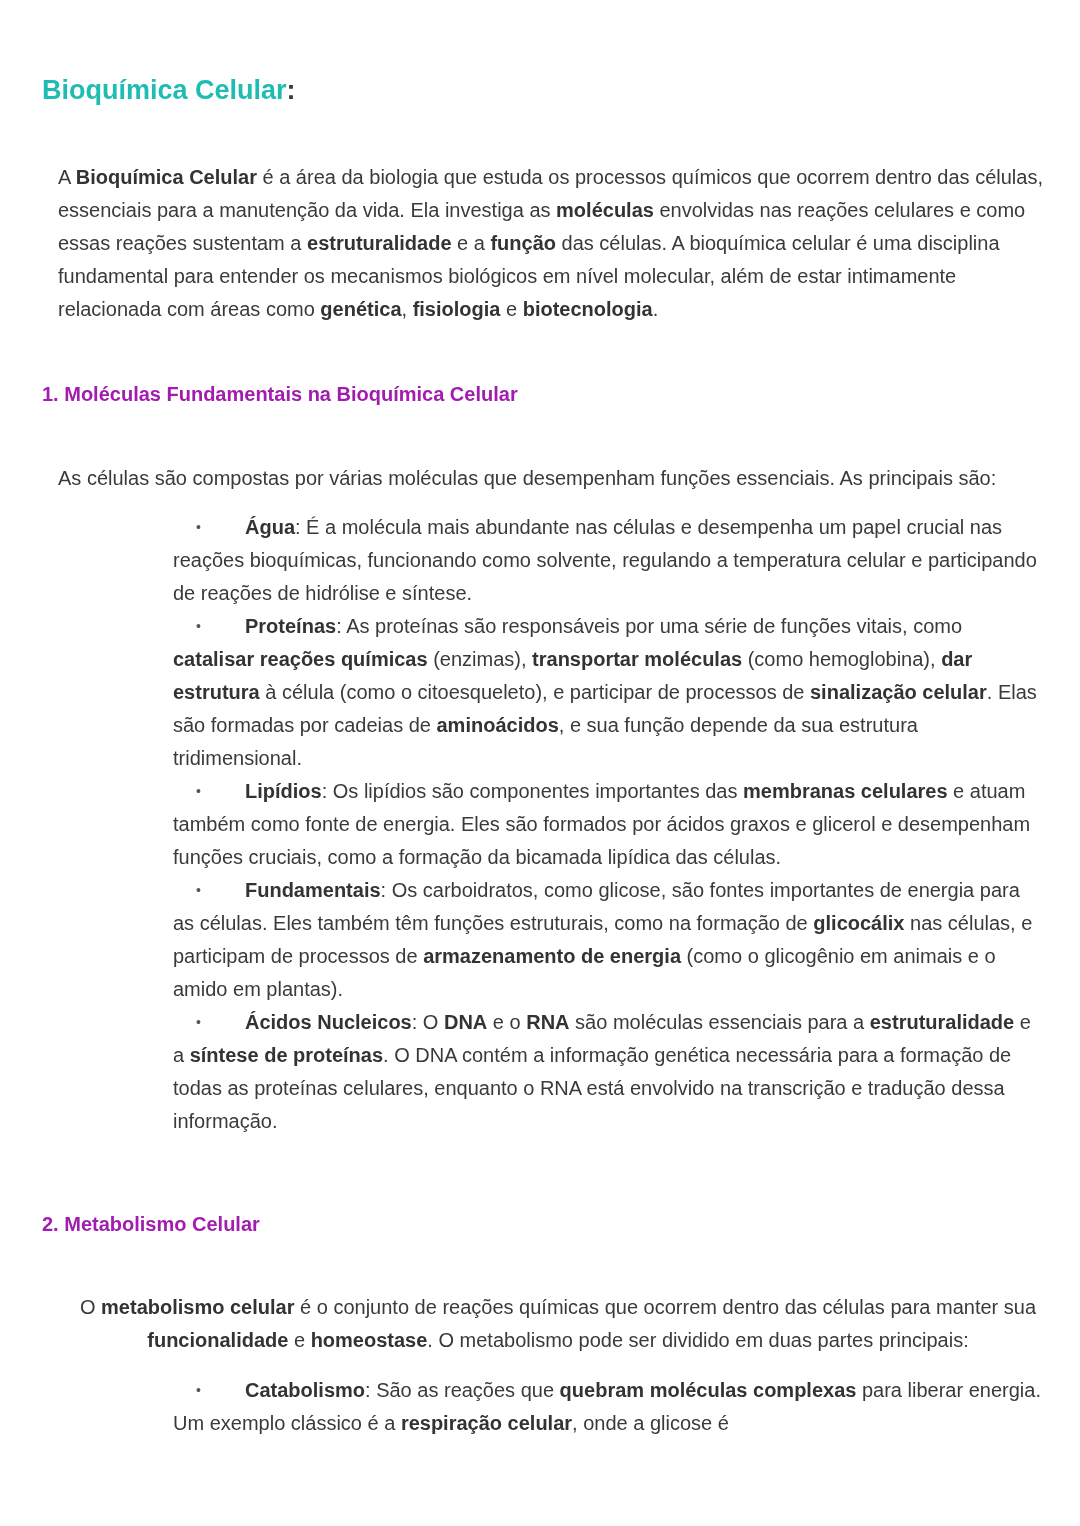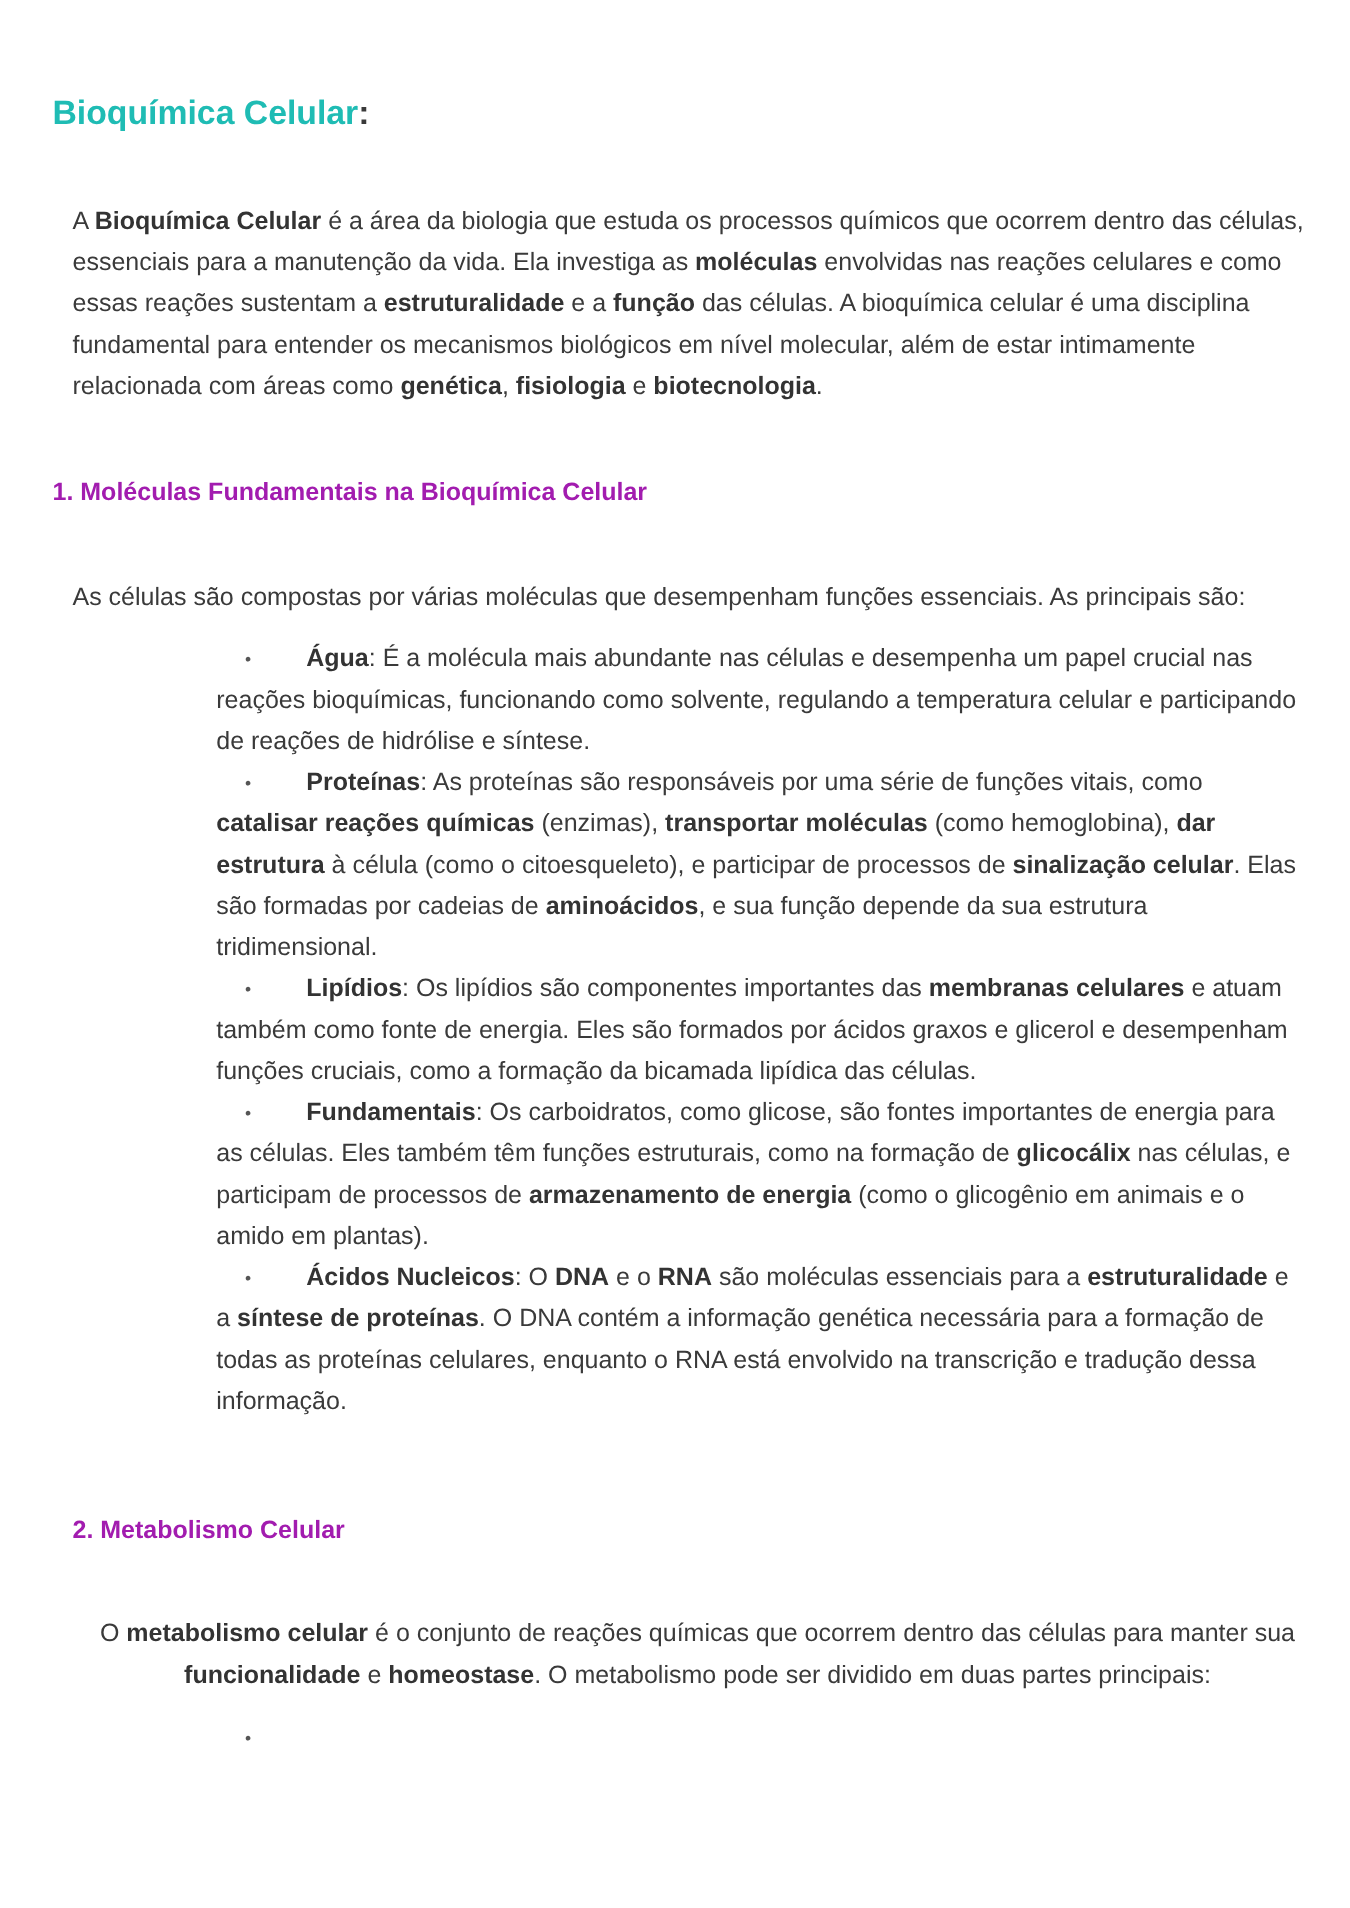--- a/index.html
+++ b/index.html
@@ -97,20 +97,20 @@
   <p class="para" style="top:446px;">As células são compostas por várias moléculas que desempenham funções essenciais. As principais são:</p>
 
   <ul class="list" style="top:511px;">
     <li class="item"><span class="bullet">•</span><span><b>Água</b>: É a molécula mais abundante nas células e desempenha um papel crucial nas reações bioquímicas, funcionando como solvente, regulando a temperatura celular e participando de reações de hidrólise e síntese.</span></li>
     <li class="item"><span class="bullet">•</span><span><b>Proteínas</b>: As proteínas são responsáveis por uma série de funções vitais, como <b>catalisar reações químicas</b> (enzimas), <b>transportar moléculas</b> (como hemoglobina), <b>dar estrutura</b> à célula (como o citoesqueleto), e participar de processos de <b>sinalização celular</b>. Elas são formadas por cadeias de <b>aminoácidos</b>, e sua função depende da sua estrutura tridimensional.</span></li>
     <li class="item"><span class="bullet">•</span><span><b>Lipídios</b>: Os lipídios são componentes importantes das <b>membranas celulares</b> e atuam também como fonte de energia. Eles são formados por ácidos graxos e glicerol e desempenham funções cruciais, como a formação da bicamada lipídica das células.</span></li>
     <li class="item"><span class="bullet">•</span><span><b>Fundamentais</b>: Os carboidratos, como glicose, são fontes importantes de energia para as células. Eles também têm funções estruturais, como na formação de <b>glicocálix</b> nas células, e participam de processos de <b>armazenamento de energia</b> (como o glicogênio em animais e o amido em plantas).</span></li>
     <li class="item"><span class="bullet">•</span><span><b>Ácidos Nucleicos</b>: O <b>DNA</b> e o <b>RNA</b> são moléculas essenciais para a <b>estruturalidade</b> e a <b>síntese de proteínas</b>. O DNA contém a informação genética necessária para a formação de todas as proteínas celulares, enquanto o RNA está envolvido na transcrição e tradução dessa informação.</span></li>
   </ul>
 
-  <h2 class="heading" style="top:1208px;margin-left:16px;">2. Metabolismo Celular</h2>
+  <h2 class="heading" style="top:1208px;">2. Metabolismo Celular</h2>
 
   <p class="para" style="top:1275px;text-align:center;">O <b>metabolismo celular</b> é o conjunto de reações químicas que ocorrem dentro das células para manter sua <b>funcionalidade</b> e <b>homeostase</b>. O metabolismo pode ser dividido em duas partes principais:</p>
 
   <ul class="list" style="top:1374px;">
-    <li class="item"><span class="bullet">•</span></li>
+    <li class="item"><span class="bullet">•</span><span><b>Catabolismo</b>: São as reações que <b>quebram moléculas complexas</b> para liberar energia. Um exemplo clássico é a <b>respiração celular</b>, onde a glicose é</span></li>
   </ul>
 </div>
 
 </body></html>

